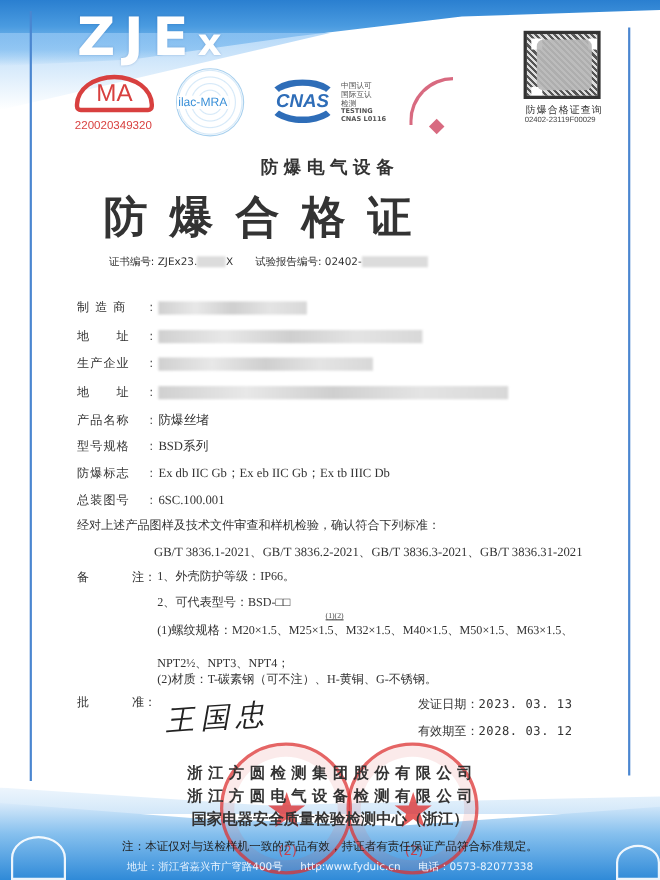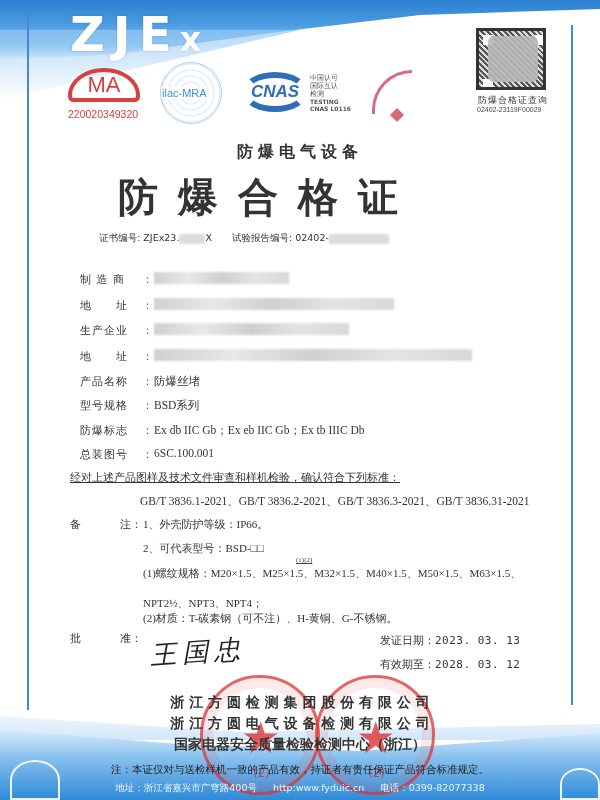--- a/index.html
+++ b/index.html
@@ -87,37 +87,36 @@
 
     
     .subtitle {
       position: absolute; left: 0; width: 600px; top: 142px; text-align: center;
       font-size: 16px; font-weight: bold; letter-spacing: 5px; color: #333;
     }
     .title {
       position: absolute; left: 0; width: 488px; top: 170px; text-align: center;
       font-size: 40px; font-weight: bold; letter-spacing: 20px; color: #333;
       font-family: "DejaVu Serif", serif;
-      margin-left: 24px;
     }
     .cert-nums {
       position: absolute; left: 0; width: 488px; top: 232px; text-align: center;
       font-size: 9.5px; color: #333;
     }
     .cert-nums .gap { display: inline-block; width: 14px; }
     .blur { display: inline-block; background: #dcdcdc; height: 10px; vertical-align: middle; filter: blur(1px); }
 
     
-    .field { position: absolute; left: 80px; font-size: 11px; display: flex; align-items: flex-start; }
+    .field { position: absolute; left: 70px; font-size: 11px; display: flex; align-items: center; }
     .field .label { width: 62px; letter-spacing: 1px; color: #333; }
     .field .colon { width: 12px; color: #555; }
     .field .value { font-family: Liberation Serif, serif; font-size: 11.5px; color: #333; }
     .redacted { display: inline-block; height: 12px; background: linear-gradient(90deg,#d0d0d0,#e8e8e8,#cfcfcf,#e4e4e4,#d8d8d8); filter: blur(1.2px); }
 
-    .para { position: absolute; left: 70px; top: 470px; font-size: 11px; color: #333; text-decoration: underline; }
+    .para { position: absolute; left: 70px; top: 470px; font-size: 11px; color: #333; }
     .standards { position: absolute; left: 140px; top: 494px; font-size: 11.5px; font-family: "Liberation Serif", serif; color: #333; }
 
     .remark-label { position: absolute; left: 70px; top: 517px; font-size: 11px; display: flex; width: 72px; }
     .remark-label span:first-child { width: 52px; }
     .remark { position: absolute; left: 143px; font-size: 11px; color: #333; font-family: "Liberation Serif", serif; line-height: 15px; }
     .sub-idx { position: absolute; left: 296px; top: 556px; font-size: 7px; font-family: "Liberation Serif", serif; color: #444; text-decoration: underline; }
 
     .approve { position: absolute; left: 70px; top: 631px; font-size: 11px; display: flex; width: 72px; }
     .approve span:first-child { width: 52px; }
     .signature {
@@ -284,15 +283,15 @@
   <div class="orgs" style="top:694px">浙 江 方 圆 检 测 集 团 股 份 有 限 公 司</div>
   <div class="orgs" style="top:715px">浙 江 方 圆 电 气 设 备 检 测 有 限 公 司</div>
   <div class="orgs" style="top:736px">国家电器安全质量检验检测中心（浙江）</div>
 
   <div class="note">注：本证仅对与送检样机一致的产品有效，持证者有责任保证产品符合标准规定。</div>
   <div class="footer">
     <span>地址：浙江省嘉兴市广穹路400号</span>
     <span class="gap"></span>
     <span>http:www.fyduic.cn</span>
     <span class="gap"></span>
-    <span>电话：0399-82077338</span>
+    <span>电话：0573-82077338</span>
   </div>
 </div>
 
 </body></html>

